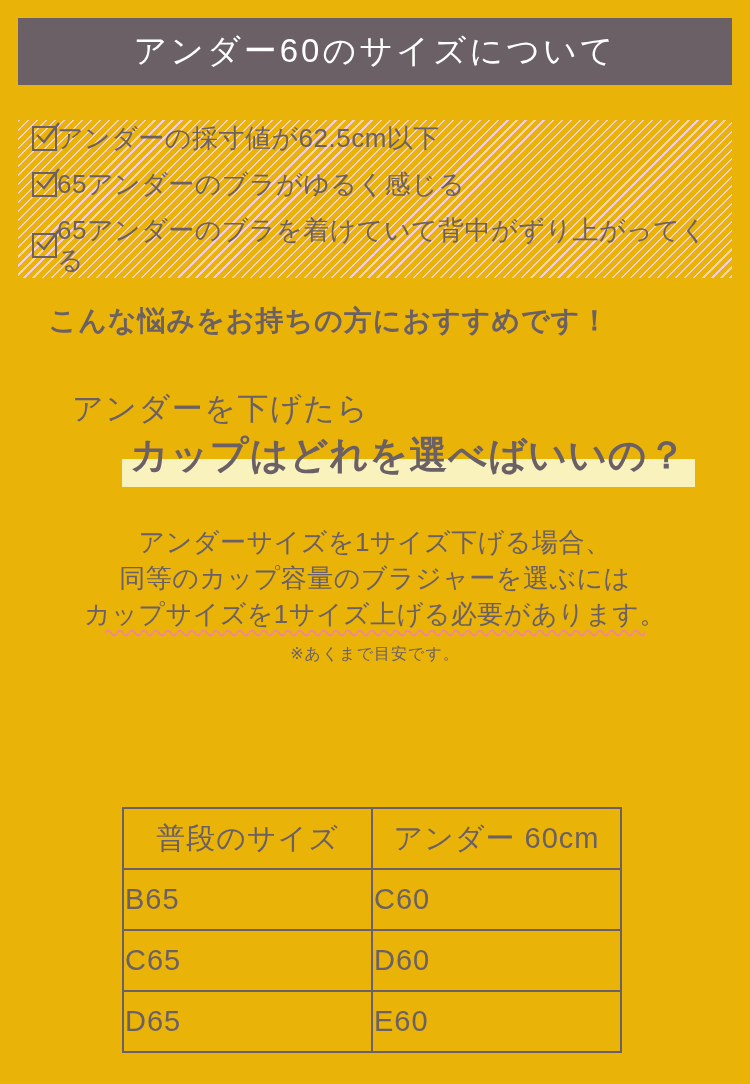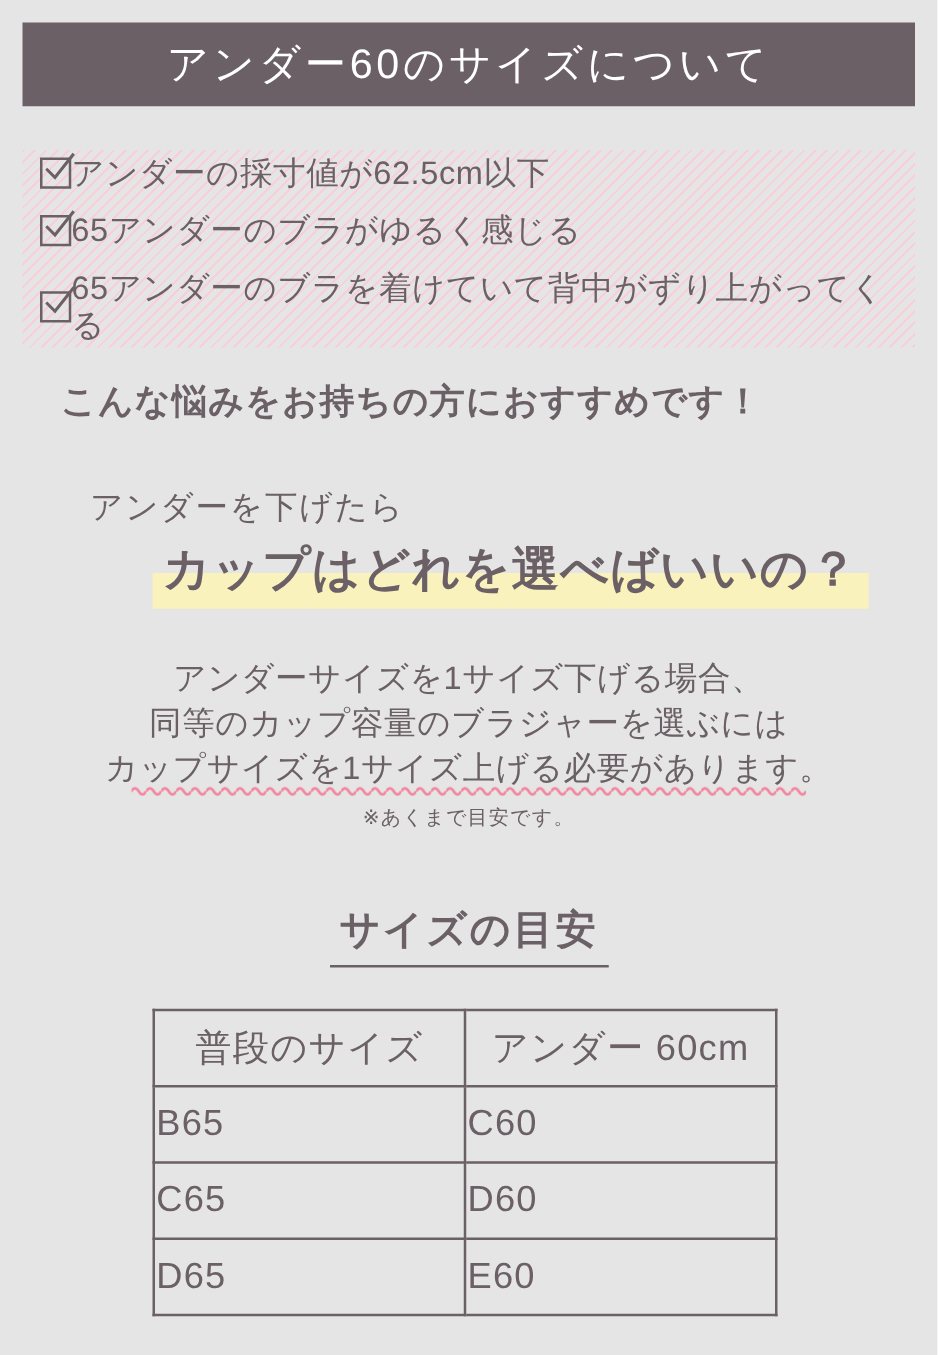--- a/index.html
+++ b/index.html
@@ -1,37 +1,37 @@
 <!DOCTYPE html>
 <html><head>
 <meta charset="utf-8">
 <style>
   html,body{margin:0;padding:0;background:#ffffff;}
   body{font-family:"Liberation Sans","DejaVu Sans",sans-serif;color:#6B6065;}
-  .page{position:relative;width:750px;height:1084px;background:#e5e5e5;overflow:hidden;}
+  .page{position:relative;width:750px;height:1084px;background:#eab308;overflow:hidden;}
 
   
   .header-bar{position:absolute;left:18px;top:18px;width:714px;height:67px;background:#6B6065;
     display:flex;align-items:center;justify-content:center;}
   .header-title{color:#ffffff;font-size:33px;letter-spacing:3px;font-weight:500;}
 
   
   .checklist{position:absolute;left:18px;top:120px;width:714px;height:158px;box-sizing:border-box;
     background:repeating-linear-gradient(135deg,#F7CEDA 0px,#F7CEDA 1.6px,rgba(255,255,255,0) 1.6px,rgba(255,255,255,0) 6.4px);
     display:flex;flex-direction:column;justify-content:center;gap:16px;padding:0 14px;}
   .check-item{display:flex;align-items:center;font-size:26px;letter-spacing:0.5px;line-height:30px;}
   .checkbox{position:relative;width:21px;height:21px;border:2px solid #6B6065;flex:0 0 auto;background:transparent;}
   .checkbox svg{position:absolute;left:0px;top:-7px;overflow:visible;display:block;}
 
   
   .recommend{position:absolute;left:0;top:302px;width:658px;text-align:center;
     font-size:28px;font-weight:bold;letter-spacing:1px;}
 
   
-  .q1{position:absolute;left:72px;top:388px;font-size:26px;letter-spacing:1.5px;}
+  .q1{position:absolute;left:72px;top:388px;font-size:31px;letter-spacing:1.5px;}
   .q2{position:absolute;left:122px;top:428px;font-size:38px;font-weight:bold;letter-spacing:1px;
     padding:2px 8px 6px;background:linear-gradient(to bottom,rgba(0,0,0,0) 52%,#FAF2BC 52%);}
 
   
   .explain{position:absolute;left:0;top:524px;width:750px;text-align:center;
     font-size:26px;line-height:36px;letter-spacing:0.5px;}
   .wave{position:absolute;left:105px;top:627px;}
   .note{position:absolute;left:0;top:644px;width:750px;text-align:center;font-size:16px;letter-spacing:1px;}
 
   
@@ -93,23 +93,20 @@
     <defs>
       <pattern id="wavetile" x="0" y="0" width="12" height="12" patternUnits="userSpaceOnUse">
         <path d="M0,6 Q3,1 6,6 T12,6" fill="none" stroke="#F2849F" stroke-width="2"></path>
       </pattern>
     </defs>
     <rect x="0" y="0" width="540" height="12" fill="url(#wavetile)"></rect>
   </svg>
 
   <div class="note">※あくまで目安です。</div>
 
-  <div class="guide-head-wrap">
-    <span class="guide-heading">サイズの目安</span>
-  </div>
 
   <table class="size-table">
     <thead>
       <tr>
         <th>普段のサイズ</th>
         <th>アンダー 60cm</th>
       </tr>
     </thead>
     <tbody>
       <tr>

